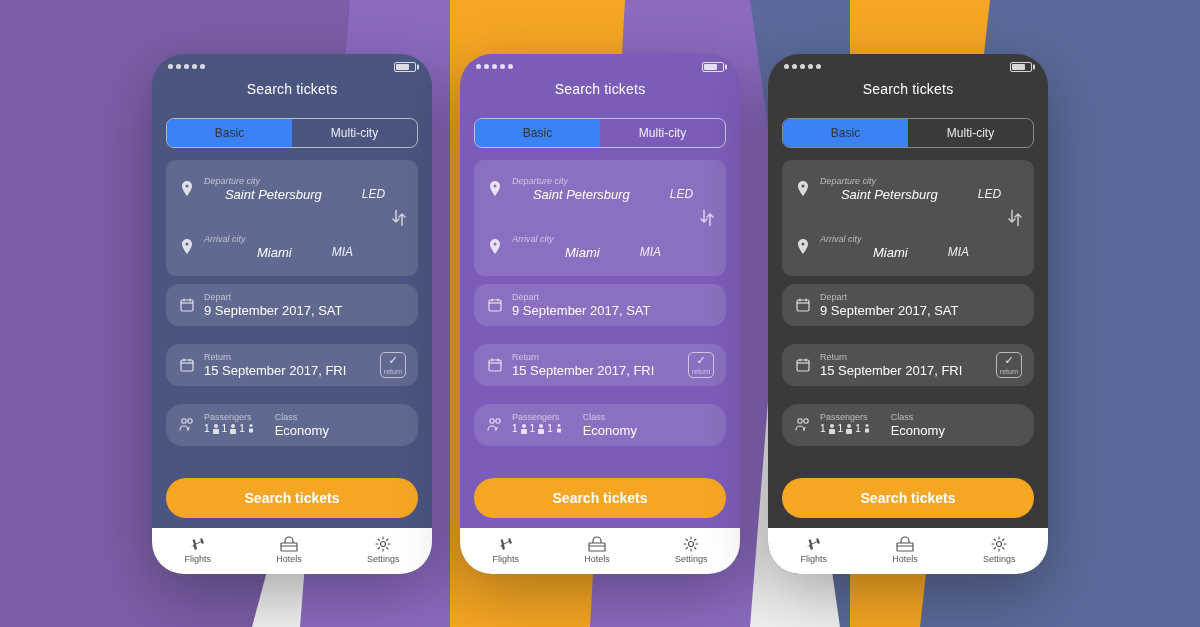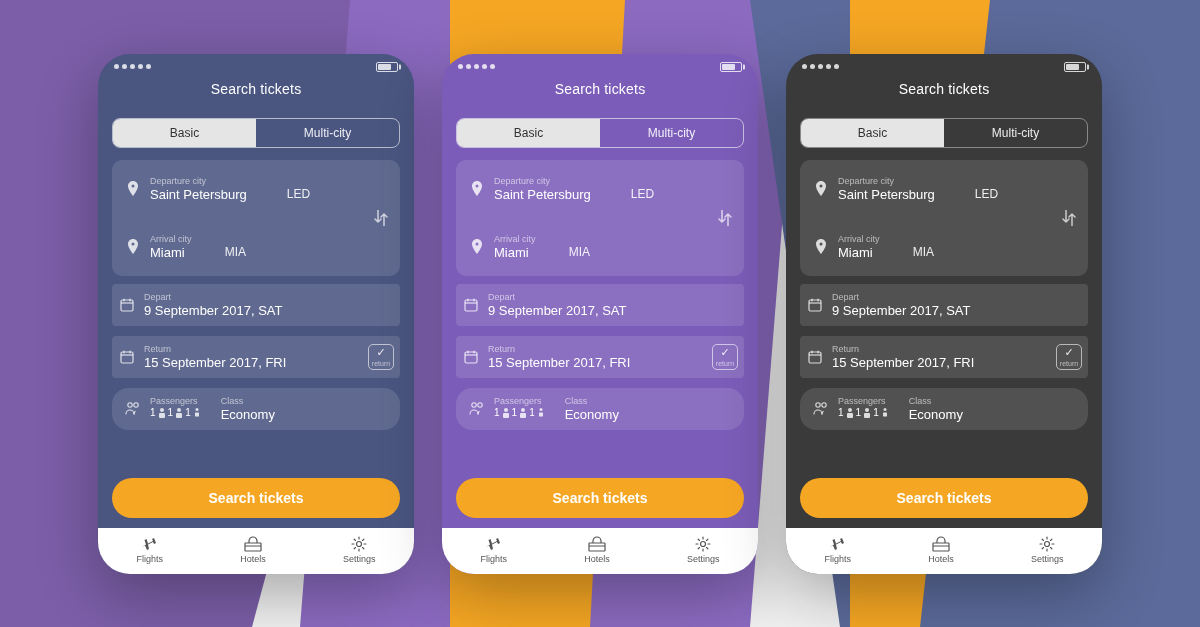--- a/index.html
+++ b/index.html
@@ -66,21 +66,21 @@
       position: absolute;
       inset: 0;
       display: flex;
       align-items: center;
       justify-content: center;
       gap: 28px;
     }
 
     
     .phone {
-      width: 316px;
+      width: 280px;
       height: 520px;
       border-radius: 32px;
       overflow: hidden;
       box-shadow: 0 20px 60px rgba(0,0,0,0.3);
       display: flex;
       flex-direction: column;
       position: relative;
     }
 
     .phone-blue { background: #4a5580; }
@@ -168,21 +168,21 @@
     .tab-btn {
       flex: 1;
       padding: 7px 4px;
       font-size: 12px;
       font-weight: 500;
       text-align: center;
       cursor: pointer;
       color: rgba(255,255,255,0.9);
     }
     .tab-btn.active {
-      background: #e5e5e5;
+      background: #3b82f6;
       color: #333;
     }
 
     
     .form-card {
       background: rgba(255,255,255,0.12);
       border-radius: 10px;
       padding: 10px 12px;
       margin-bottom: 8px;
       flex-shrink: 0;
@@ -199,59 +199,60 @@
       width: 18px;
       flex-shrink: 0;
       display: flex;
       align-items: center;
       justify-content: center;
       color: rgba(255,255,255,0.8);
       font-size: 13px;
     }
     .field-content {
       flex: 1;
+      font-style: italic;
     }
     .field-label {
       font-size: 9px;
       color: rgba(255,255,255,0.6);
       margin-bottom: 1px;
     }
     .field-value {
       font-size: 13px;
       color: white;
       font-weight: 400;
     }
     .field-code {
       font-size: 12px;
       color: rgba(255,255,255,0.9);
       font-weight: 500;
       padding-left: 40px;
     }
     .field-row-end {
       display: flex;
-      justify-content: flex-start;
+      justify-content: center;
       align-items: center;
     }
 
     .swap-icon {
       font-size: 14px;
       color: rgba(255,255,255,0.7);
       text-align: center;
       padding: 2px 0;
       display: flex;
       justify-content: flex-end;
       align-items: center;
     }
 
     
     .date-card {
       background: rgba(255,255,255,0.12);
-      border-radius: 4px;
-      padding: 8px 6px;
-      margin-bottom: 10px;
+      border-radius: 13px;
+      padding: 8px 12px;
+      margin-bottom: 18px;
       flex-shrink: 0;
     }
     .date-row {
       display: flex;
       align-items: center;
       gap: 8px;
     }
     .date-content {
       flex: 1;
     }

